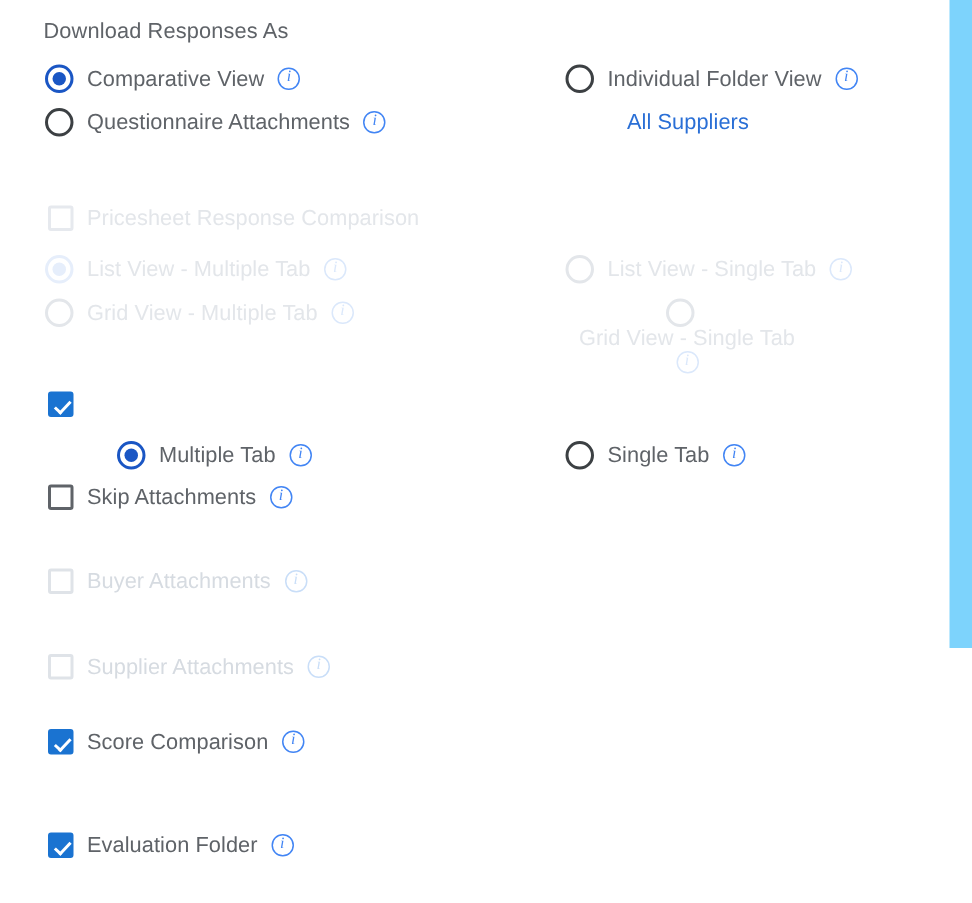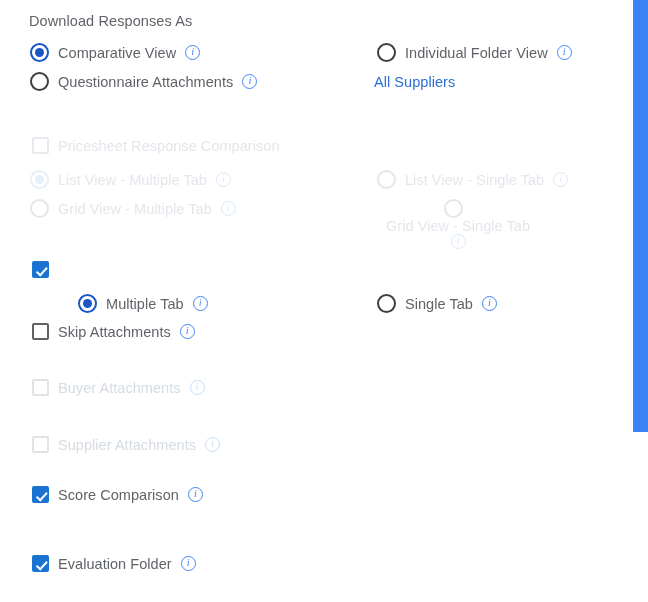--- a/index.html
+++ b/index.html
@@ -14,21 +14,21 @@
     overflow: hidden;
     font-family: "Liberation Sans", sans-serif;
     -webkit-font-smoothing: antialiased;
   }
 
   
   #frame {
     position: relative;
     width: 648px;
     height: 432px;
-    background: #3b82f6;
+    background: #7dd3fc;
     box-sizing: border-box;
   }
   #page {
     position: absolute;
     left: 0;
     top: 0;
     width: 633px;
     height: 586px;
     background: #ffffff;
     border-bottom-right-radius: 14px;
@@ -141,20 +141,21 @@
   }
 
   
   .link {
     position: absolute;
     font-size: 14.5px;
     color: #2a6fd6;
     letter-spacing: .05px;
     white-space: nowrap;
     cursor: pointer;
+    margin-left: 44px;
   }
 
   
   .dim .label      { color: #e3e6ea; }
   .dim .radio      { border-color: #e3e6ea; }
   .dim .radio.checked            { border-color: #e6eefb; }
   .dim .radio.checked::after     { background: #e6eefb; }
   .dim .checkbox   { border-color: #e6e9ee; background:#ffffff; }
   .dim .info       { border-color: #dbe8fb; color: #dbe8fb; }
 

